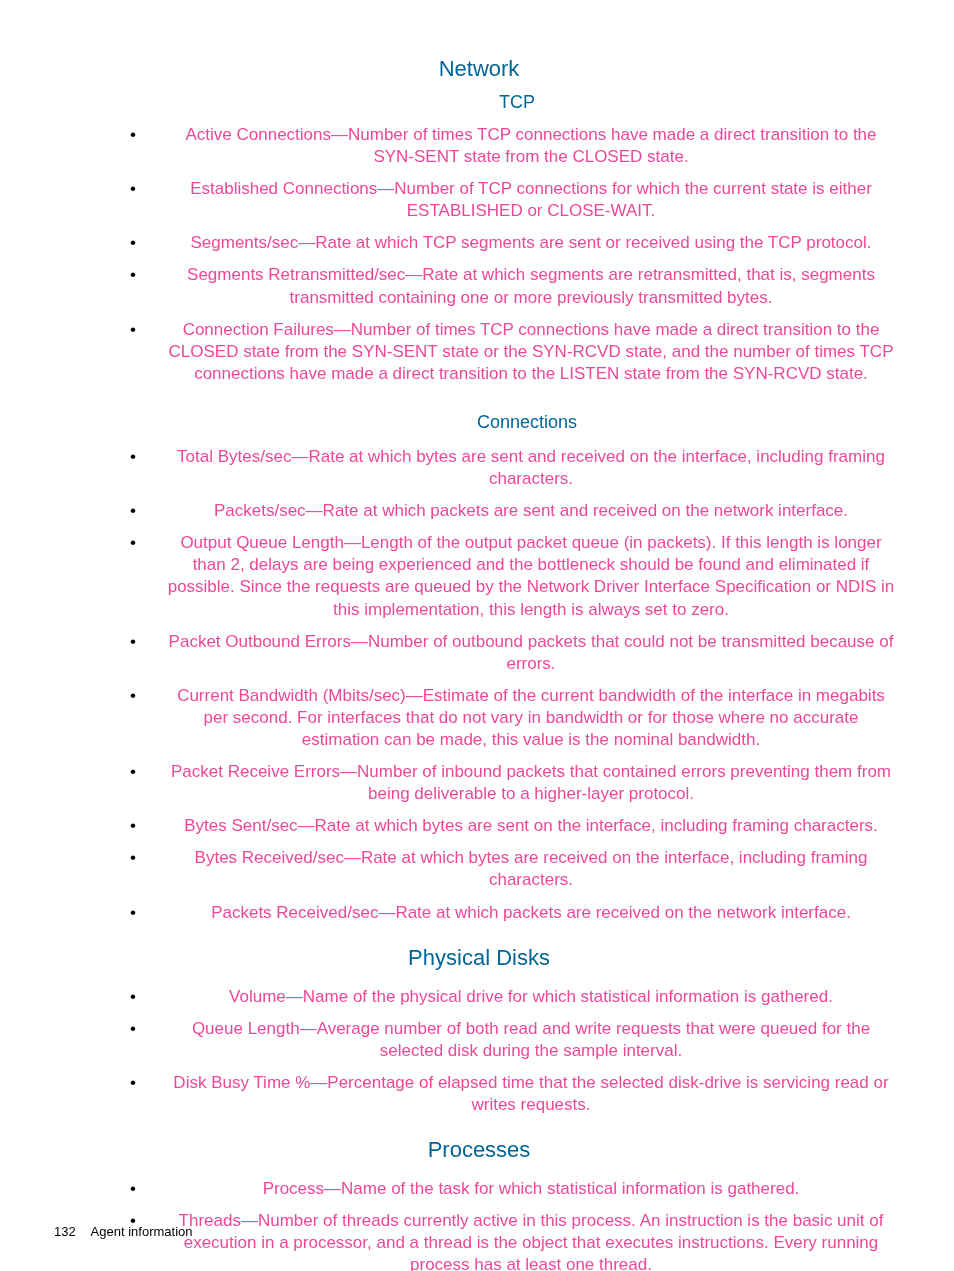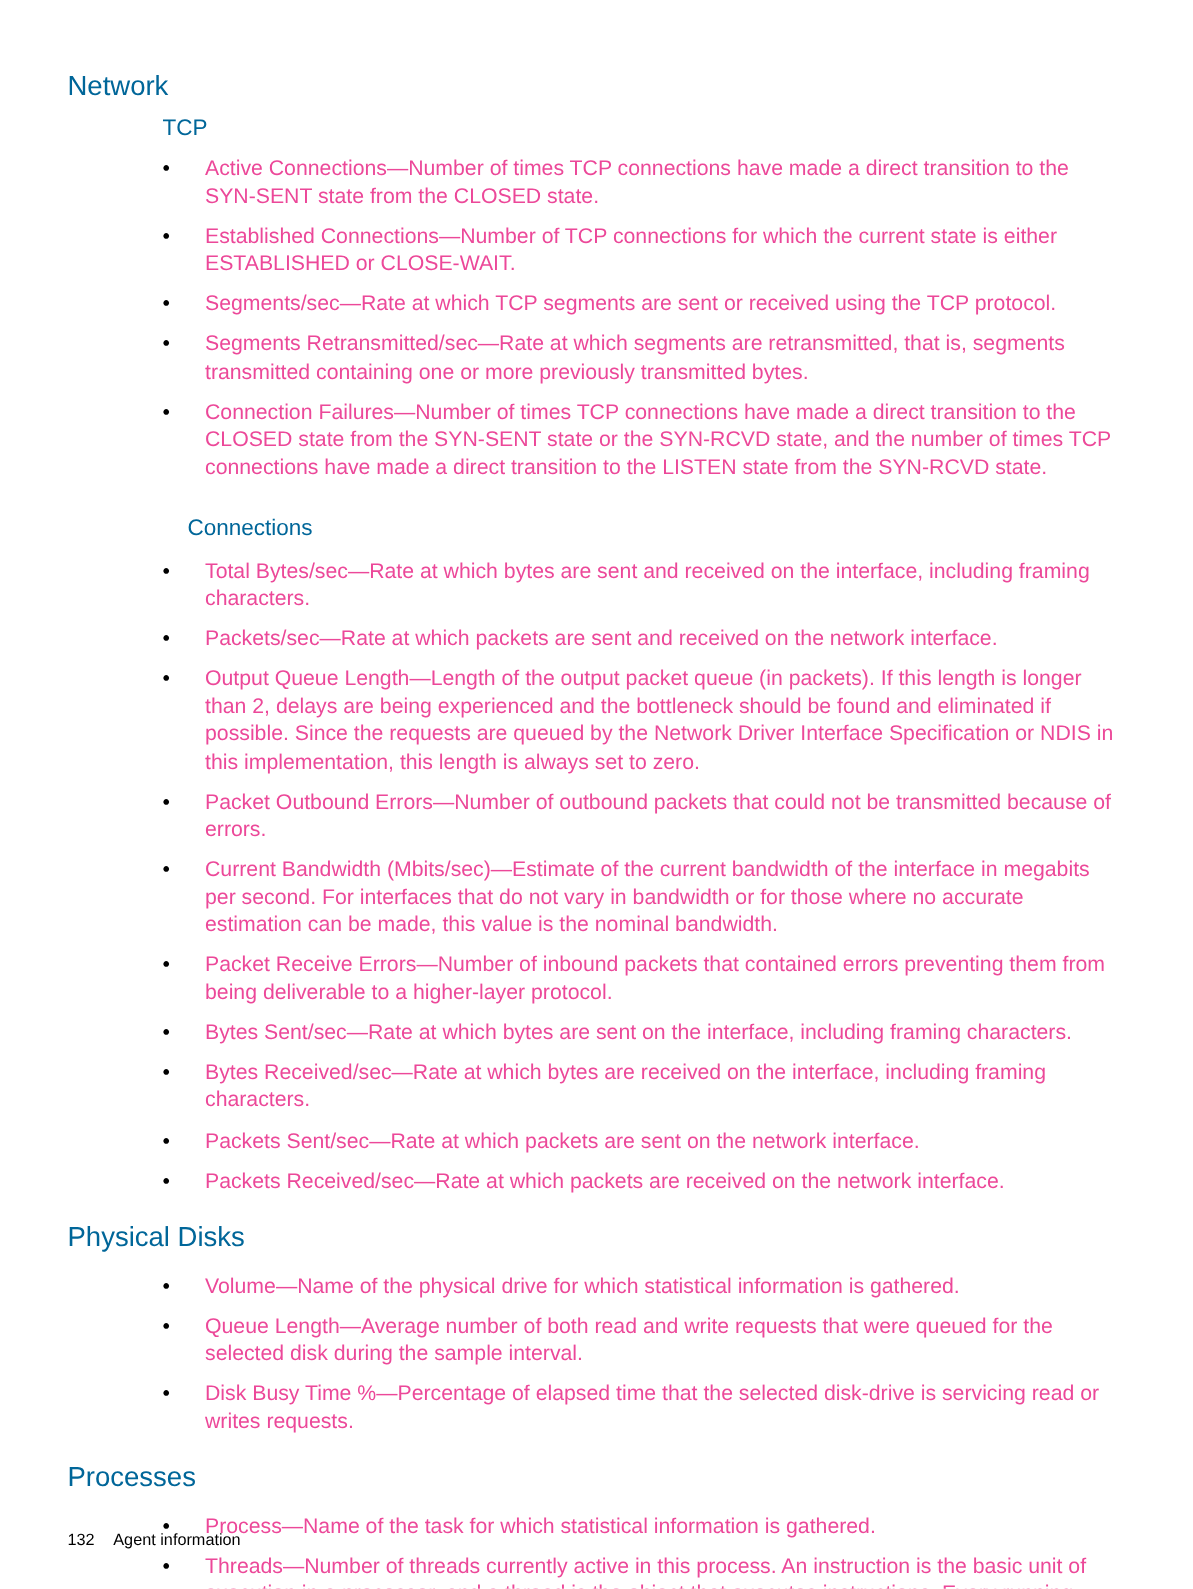--- a/index.html
+++ b/index.html
@@ -11,20 +11,21 @@
     background: #ffffff;
     font-family: Futura, "Century Gothic", "Trebuchet MS", Arial, sans-serif;
     color: #000000;
   }
   .page {
     position: relative;
     width: 954px;
     height: 1271px;
     box-sizing: border-box;
     padding: 56px 50px 40px 54px;
+    text-align: center;
   }
   .h1 {
     color: #006699;
     font-size: 22px;
     font-weight: 400;
     margin: 0 0 10px 0;
   }
   .h2 {
     color: #006699;
     font-size: 18px;
@@ -89,21 +90,20 @@
   <div class="h3">Connections</div>
   <ul class="bullets">
     <li>Total Bytes/sec—Rate at which bytes are sent and received on the interface, including framing characters.</li>
     <li>Packets/sec—Rate at which packets are sent and received on the network interface.</li>
     <li>Output Queue Length—Length of the output packet queue (in packets). If this length is longer than 2, delays are being experienced and the bottleneck should be found and eliminated if possible. Since the requests are queued by the Network Driver Interface Specification or NDIS in this implementation, this length is always set to zero.</li>
     <li>Packet Outbound Errors—Number of outbound packets that could not be transmitted because of errors.</li>
     <li>Current Bandwidth (Mbits/sec)—Estimate of the current bandwidth of the interface in megabits per second. For interfaces that do not vary in bandwidth or for those where no accurate estimation can be made, this value is the nominal bandwidth.</li>
     <li>Packet Receive Errors—Number of inbound packets that contained errors preventing them from being deliverable to a higher-layer protocol.</li>
     <li>Bytes Sent/sec—Rate at which bytes are sent on the interface, including framing characters.</li>
     <li>Bytes Received/sec—Rate at which bytes are received on the interface, including framing characters.</li>
-    <li>Packets Sent/sec—Rate at which packets are sent on the network interface.</li>
     <li>Packets Received/sec—Rate at which packets are received on the network interface.</li>
   </ul>
 
   <div class="h1" style="margin-top:16px;">Physical Disks</div>
   <ul class="bullets">
     <li>Volume—Name of the physical drive for which statistical information is gathered.</li>
     <li>Queue Length—Average number of both read and write requests that were queued for the selected disk during the sample interval.</li>
     <li>Disk Busy Time %—Percentage of elapsed time that the selected disk-drive is servicing read or writes requests.</li>
   </ul>
 

